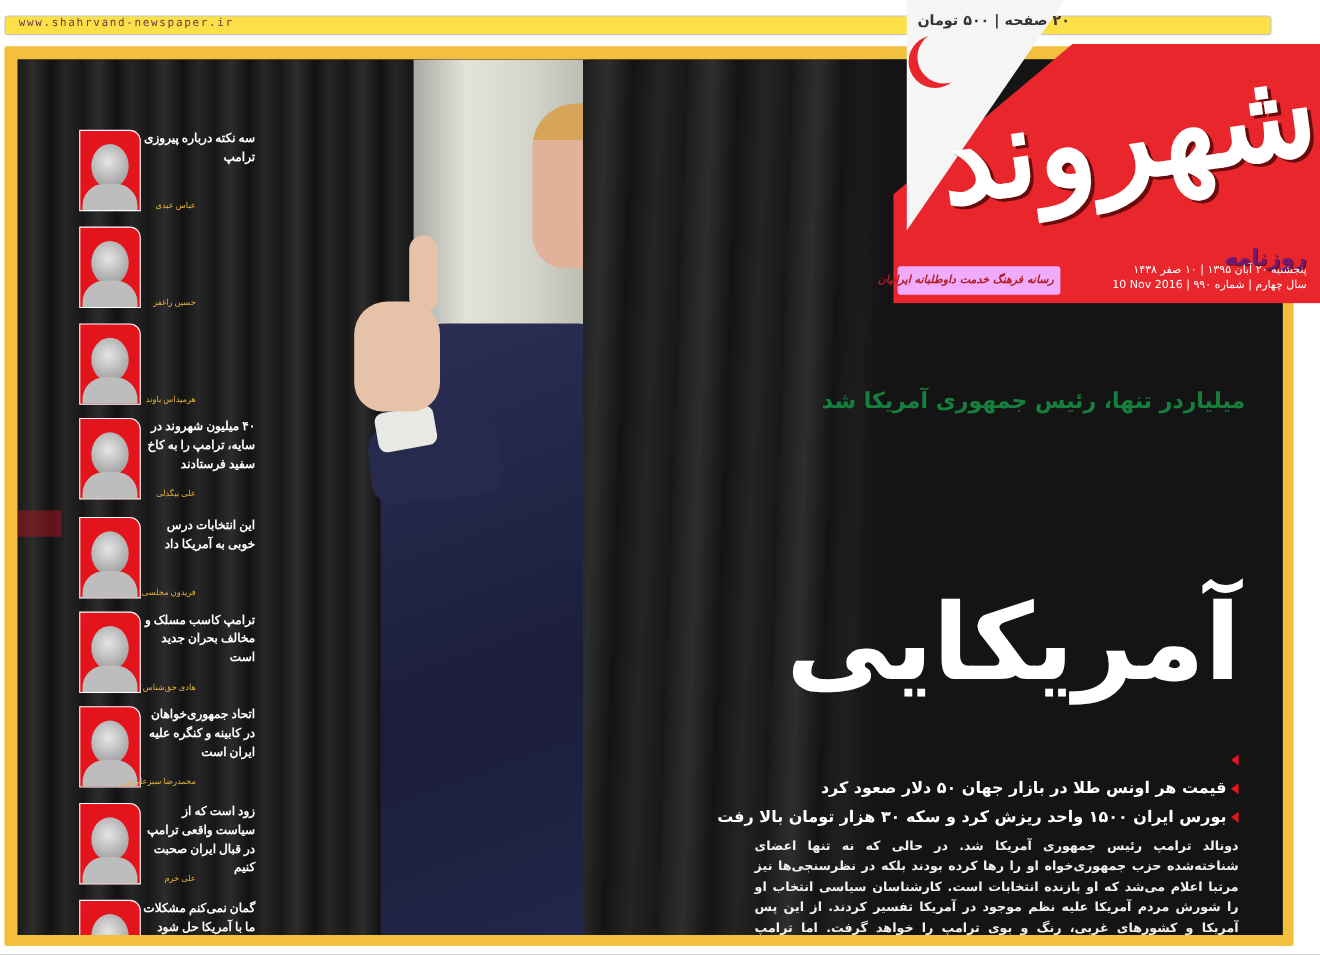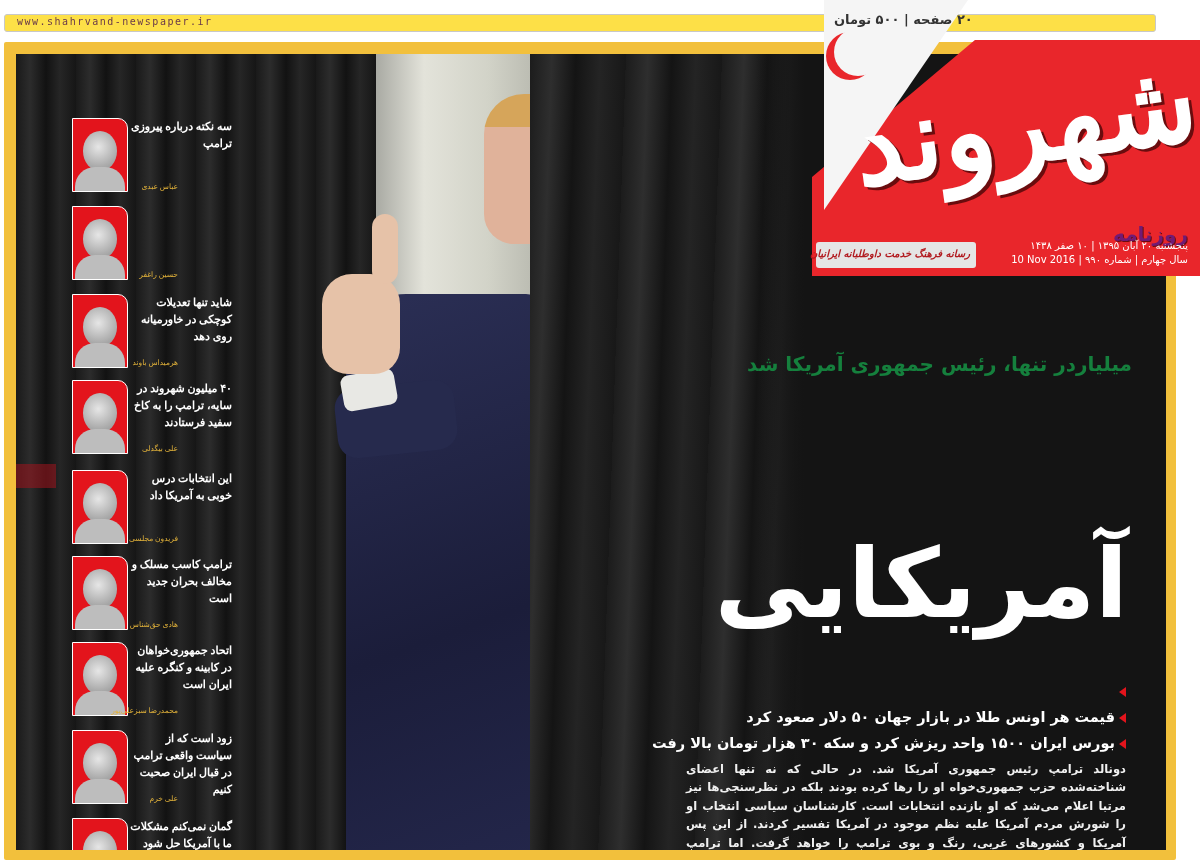--- a/index.html
+++ b/index.html
@@ -22,21 +22,21 @@
     background:repeating-linear-gradient(92deg,#1c1c1c 0px,#2e2e2e 22px,#141414 46px,#242424 70px,#181818 96px);}
   .right-panel{position:absolute;left:740px;top:0;width:410px;height:796px;background:linear-gradient(90deg,rgba(18,18,18,0),#141414 12%,#141414);}
   
   .masthead{position:absolute;left:812px;top:0;width:388px;height:276px;}
   .mh-red{position:absolute;left:0;top:40px;width:388px;height:236px;background:#e9262b;clip-path:polygon(0 58%,42% 0,100% 0,100% 100%,0 100%);}
   .mh-white{position:absolute;left:12px;top:0;width:144px;height:210px;background:#f5f5f5;clip-path:polygon(0 0,100% 0,0 100%);}
   .mh-crescent{position:absolute;left:22px;top:28px;width:48px;height:48px;border-radius:50%;box-shadow:-8px 4px 0 0 #e9262b;}
   .mh-price{position:absolute;left:22px;top:12px;font-size:13px;font-weight:bold;color:#333;direction:rtl;}
   .mh-logo{position:absolute;right:12px;top:46px;font-family:"DejaVu Serif",serif;font-size:110px;font-weight:bold;color:#ffffff;direction:rtl;line-height:1;text-shadow:3px 3px 0 #6a0c0e;transform:rotate(-8deg);transform-origin:right top;}
   .mh-ruz{position:absolute;right:12px;top:222px;font-size:20px;font-weight:bold;color:#701a75;direction:rtl;text-shadow:1px 1px 0 #6a0c0e;}
-  .mh-tag{position:absolute;left:4px;top:242px;width:160px;height:26px;background:#e5e5e5;border-radius:3px;}
+  .mh-tag{position:absolute;left:4px;top:242px;width:148px;height:26px;background:#f0abfc;border-radius:3px;}
   .mh-tag span{position:absolute;right:6px;top:6px;font-family:"DejaVu Serif",serif;font-style:italic;font-size:10px;font-weight:bold;color:#b21b20;direction:rtl;white-space:nowrap;}
   .mh-date1,.mh-date2{position:absolute;right:12px;font-size:10px;color:#fff;direction:rtl;white-space:nowrap;}
   .mh-date1{top:240px;}
   .mh-date2{top:254px;}
   .mh-date2 .en{direction:ltr;unicode-bidi:isolate;}
   
   .kicker{position:absolute;right:34px;top:298px;font-size:20px;font-weight:bold;color:#15803d;direction:rtl;white-space:nowrap;}
   .headline-red{position:absolute;right:38px;top:350px;font-size:92px;font-weight:bold;color:#e3141c;direction:rtl;line-height:1;-webkit-text-stroke:2px #ffffff;white-space:nowrap;}
   .headline-white{position:absolute;right:38px;top:482px;font-size:96px;font-weight:bold;color:#ffffff;direction:rtl;line-height:1;white-space:nowrap;}
   .bullets{position:absolute;right:40px;top:624px;width:430px;direction:rtl;}
@@ -100,21 +100,20 @@
           <div class="face"></div>
           <div class="shoulders"></div>
         </div>
       <div class="item-author">حسین راغفر</div>
     </div>
     <div class="item" style="top:176px">
       <div class="portrait">
           <div class="face"></div>
           <div class="shoulders"></div>
         </div>
-      <div class="item-title">شاید تنها تعدیلات کوچکی در خاورمیانه روی دهد</div>
       <div class="item-author">هرمیداس باوند</div>
     </div>
     <div class="item" style="top:262px">
       <div class="portrait">
           <div class="face"></div>
           <div class="shoulders"></div>
         </div>
       <div class="item-title">۴۰ میلیون شهروند در سایه، ترامپ را به کاخ سفید فرستادند</div>
       <div class="item-author">علی بیگدلی</div>
     </div>

